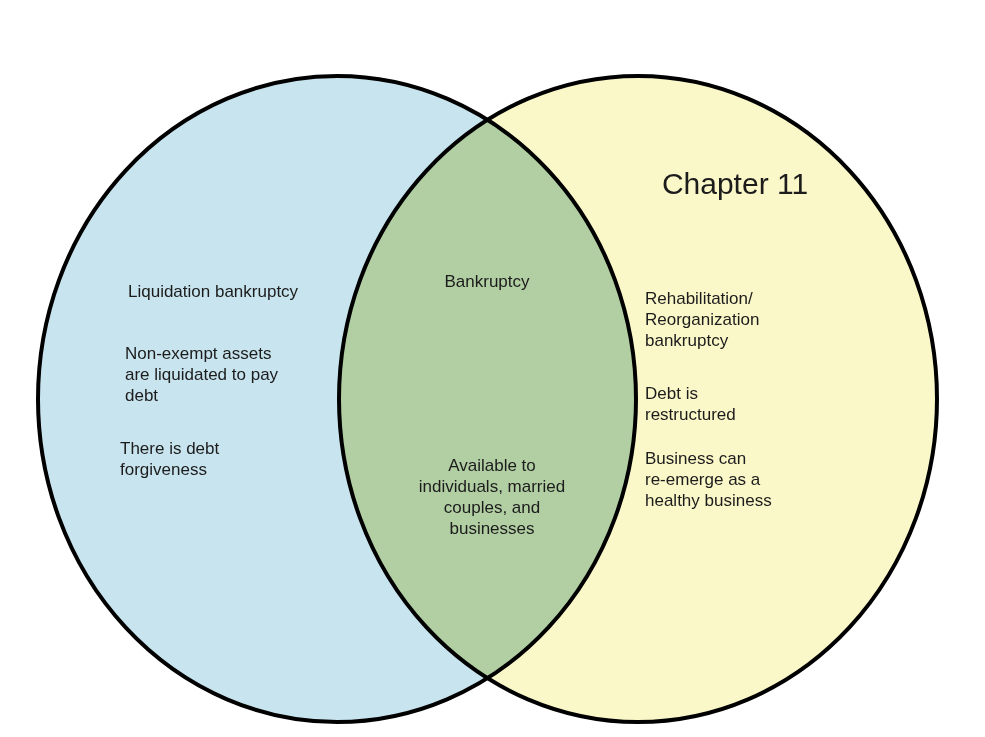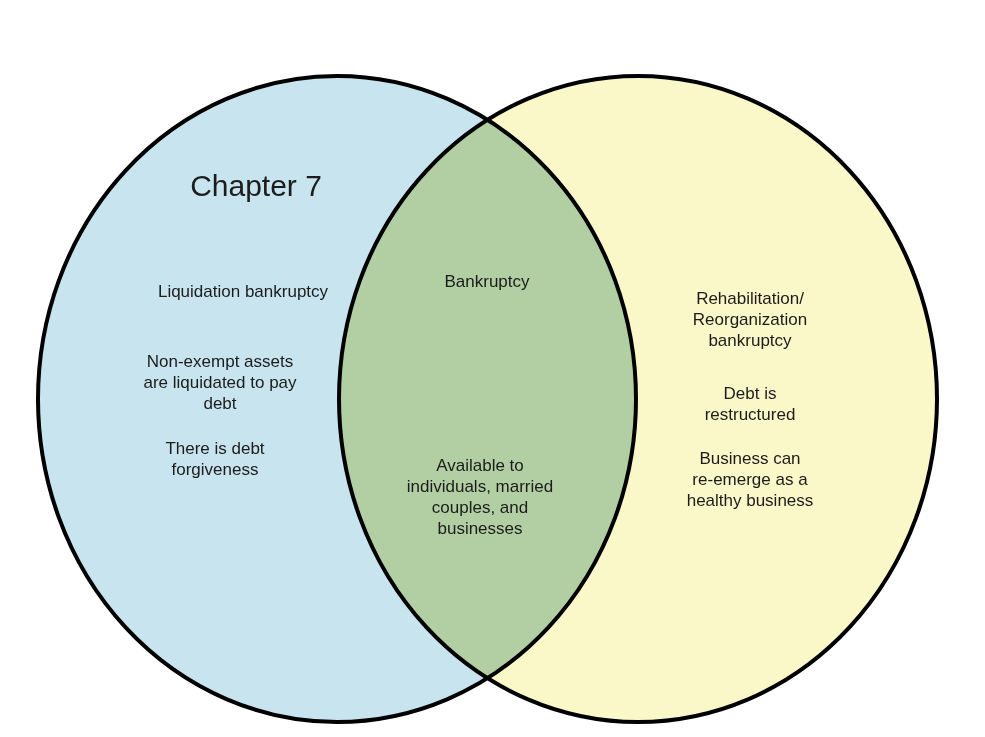--- a/index.html
+++ b/index.html
@@ -28,38 +28,38 @@
     line-height: 21px;
     color: #1c1c1c;
   }
   .title {
     position: absolute;
     font-size: 30px;
     line-height: 35px;
     color: #1c1c1c;
     text-align: center;
   }
-  .align-left   { text-align: center; }
+  .align-left   { text-align: left; }
   .align-center { text-align: center; }
-  .align-right  { text-align: center; }
+  .align-right  { text-align: left; }
 
   
   .t-ch7  { left: 156px; top: 168px; width: 200px; }
   .t-ch11 { left: 635px; top: 166px; width: 200px; }
 
   
   .l-item0 { left: 128px; top: 281px; width: 230px; }
-  .l-item1 { left: 125px; top: 351px; width: 190px; }
+  .l-item1 { left: 125px; top: 343px; width: 190px; }
   .l-item2 { left: 120px; top: 438px; width: 190px; }
 
   
   .c-item0 { left: 367px; top: 271px; width: 240px; }
   .c-item1 { left: 367px; top: 323px; width: 240px; }
   .c-item2 { left: 367px; top: 388px; width: 240px; }
-  .c-item3 { left: 360px; top: 455px; width: 240px; }
+  .c-item3 { left: 372px; top: 455px; width: 240px; }
 
   
   .r-item0 { right: 130px; top: 288px; width: 210px; }
   .r-item1 { right: 130px; top: 383px; width: 210px; }
   .r-item2 { right: 130px; top: 448px; width: 210px; }
 </style>
 </head>
 <body>
 
 <div class="canvas">
@@ -73,21 +73,21 @@
 
     <ellipse cx="337" cy="399" rx="299" ry="323" fill="#c8e4ee"></ellipse>
     <ellipse cx="638" cy="399" rx="299" ry="323" fill="#faf7c8"></ellipse>
 
     <ellipse cx="638" cy="399" rx="299" ry="323" clip-path="url(#leftClip)" fill="#b2cfa3"></ellipse>
 
     <ellipse cx="337" cy="399" rx="299" ry="323" fill="none" stroke-width="4" stroke="#000000"></ellipse>
     <ellipse cx="638" cy="399" rx="299" ry="323" fill="none" stroke-width="4" stroke="#000000"></ellipse>
   </svg>
 
-  <div class="title t-ch7">Chapter 7</div>
+  <div class="title t-ch11">Chapter 11</div>
 
   <div class="txt align-left l-item0">Liquidation bankruptcy</div>
   <div class="txt align-left l-item1">Non-exempt assets
 are liquidated to pay
 debt</div>
   <div class="txt align-left l-item2">There is debt
 forgiveness</div>
 
   <div class="txt align-center c-item0">Bankruptcy</div>
   <div class="txt align-center c-item3">Available to

